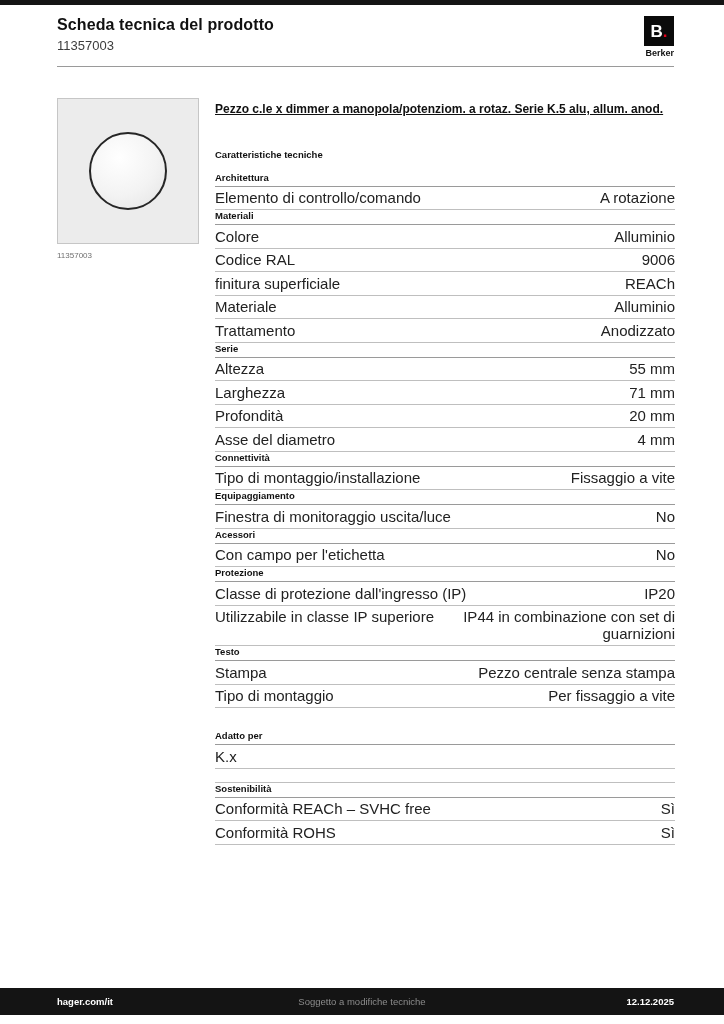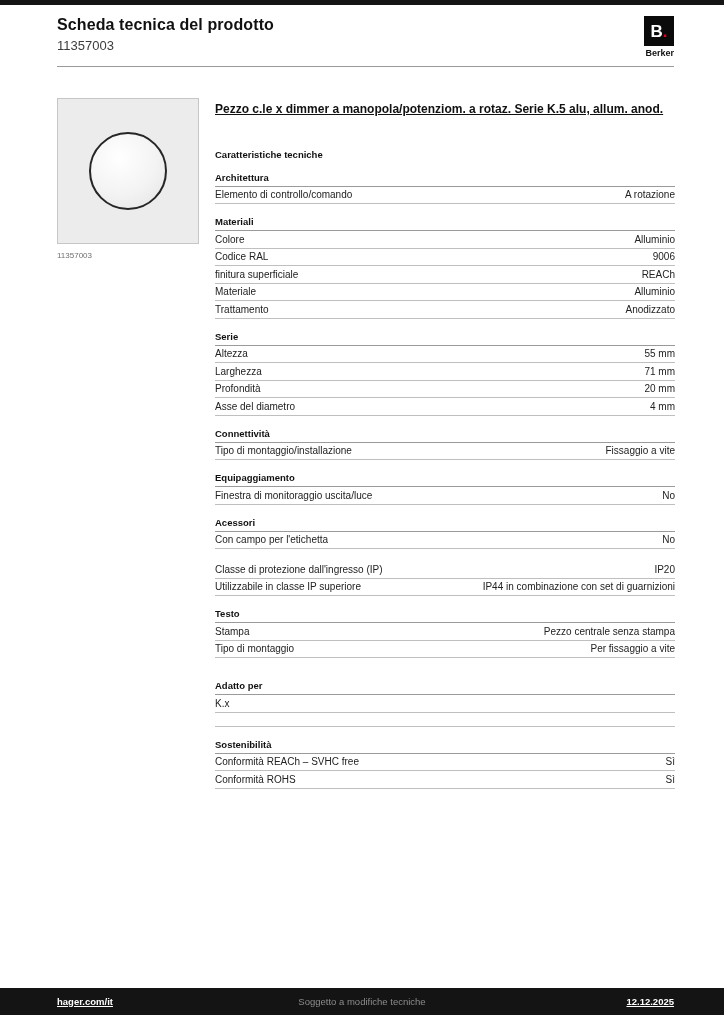--- a/index.html
+++ b/index.html
@@ -50,47 +50,47 @@
     background: radial-gradient(circle at 38% 32%, #ffffff 0%, #f3f3f3 55%, #e3e3e3 100%);
   }
   .image-caption { margin-top: 7px; font-size: 8px; color: #6f6f6f; }
   .content { flex: 1; margin-left: 16px; min-width: 0; }
   .description {
     font-size: 12px; font-weight: bold; color: #111;
     padding-top: 4px; line-height: 1.3; text-decoration: underline;
   }
   .char-title { font-size: 9.5px; font-weight: bold; color: #111; margin-top: 31px; }
   #sections { margin-top: 12px; }
-  .spec-section { margin-top: 12px; }
+  .spec-section { }
   .spec-section:nth-child(9) { margin-top: 22px; }
   .spec-heading {
     font-size: 9.5px; font-weight: bold; color: #111;
     padding-bottom: 3px;
     border-bottom: 1px solid #9a9a9a;
   }
   .spec-row {
     display: flex; justify-content: space-between; align-items: baseline;
-    font-size: 10px;
+    font-size: 15px;
     padding: 2.5px 0 3px 0;
     border-bottom: 1px solid #bfbfbf;
     min-height: 14px;
   }
   .spec-label { color: #222; text-align: left; padding-right: 10px; white-space: nowrap; }
   .spec-value { color: #222; text-align: right; }
   footer {
     position: absolute; left: 0; right: 0; top: 988px; height: 27px;
     background: #141414;
     display: flex; align-items: center; justify-content: space-between;
     padding: 0 50px 0 57px;
     font-size: 9.5px;
   }
   .f-left { color: #ffffff; font-weight: bold; }
   .f-center { color: #8c8c8c; position: absolute; left: 0; right: 0; text-align: center; }
   .f-right { color: #ffffff; font-weight: bold; }
-  .f-left, .f-right { position: relative; z-index: 1; text-decoration: underline; }
+  .f-left, .f-right { position: relative; z-index: 1; }
 </style>
 </head>
 <body>
 
 <div class="topbar"></div>
 
 <header>
   <div class="header-text">
     <h1 class="page-title">Scheda tecnica del prodotto</h1>
     <div class="product-number-head">11357003</div>
@@ -181,20 +181,21 @@
           </div>
         </div>
         <div class="spec-section">
           <h3 class="spec-heading">Acessori</h3>
           <div class="spec-row">
             <span class="spec-label">Con campo per l'etichetta</span>
             <span class="spec-value">No</span>
           </div>
         </div>
         <div class="spec-section">
+          <h3 class="spec-heading">Protezione</h3>
           <div class="spec-row">
             <span class="spec-label">Classe di protezione dall'ingresso (IP)</span>
             <span class="spec-value">IP20</span>
           </div>
           <div class="spec-row">
             <span class="spec-label">Utilizzabile in classe IP superiore</span>
             <span class="spec-value">IP44 in combinazione con set di guarnizioni</span>
           </div>
         </div>
         <div class="spec-section">

